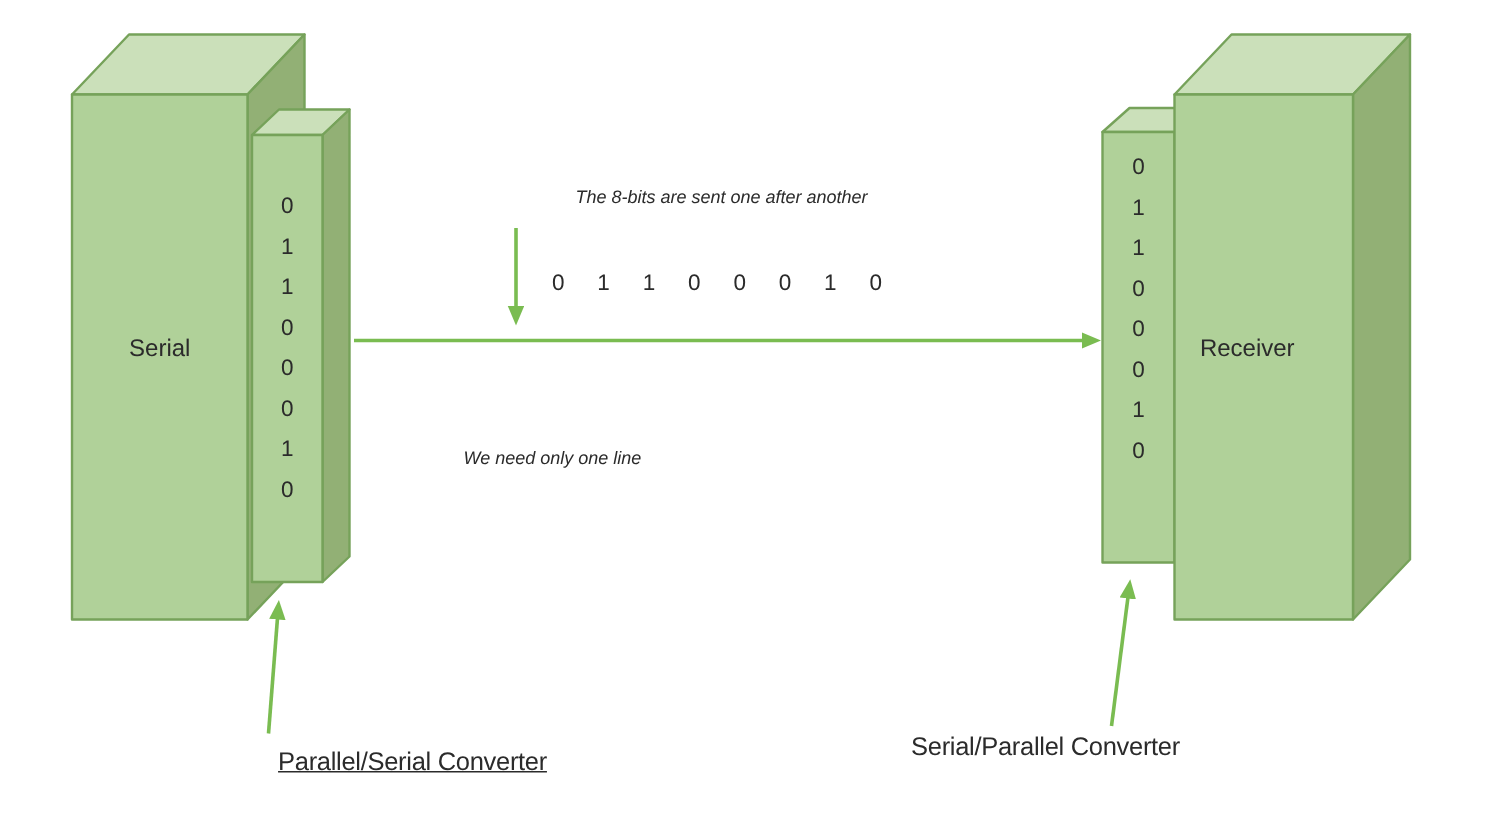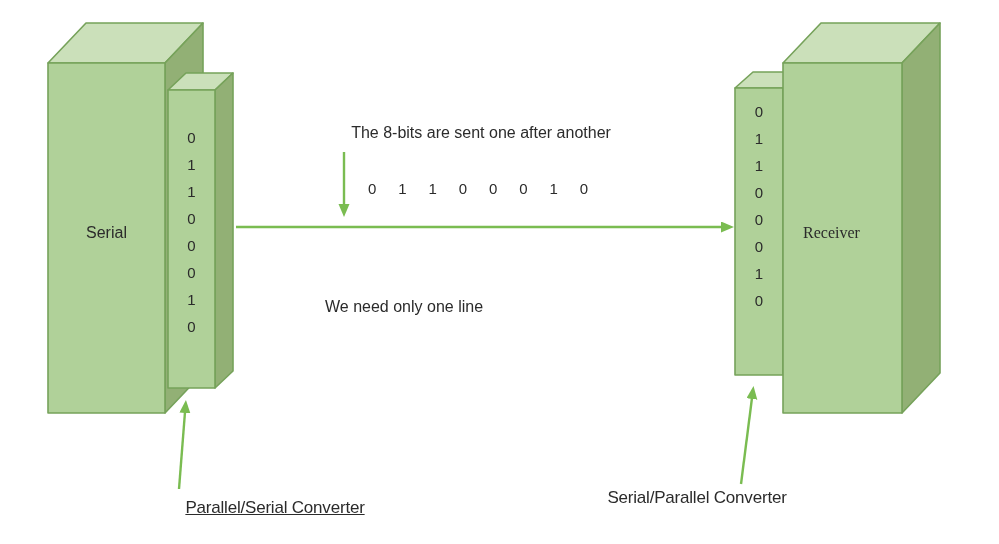--- a/index.html
+++ b/index.html
@@ -26,21 +26,21 @@
     font-size: 16px;
   }
   .bits-col {
     display: flex; flex-direction: column; align-items: center;
     font-size: 15px; line-height: 27px; text-align: center;
   }
   .bits-row {
     display: flex; justify-content: space-between;
     font-size: 15px;
   }
-  .caption { font-size: 16px; }
+  .caption { font-size: 12px; font-style: italic; }
   .caption-center { text-align: center; }
   .conv-label { font-size: 17px; text-align: center; letter-spacing: -0.2px; }
 </style>
 </head>
 <body>
 
 <svg id="scene-svg" width="999" height="544" viewBox="0 0 999 544">
   <defs>
     <marker id="arrowhead" markerUnits="userSpaceOnUse" markerWidth="14" markerHeight="12" refX="1" refY="5.5" orient="auto">
       <path d="M0,0 L13,5.5 L0,11 Z" style="fill:var(--c-arrow)"></path>
@@ -73,21 +73,21 @@
   <g style="stroke:var(--c-arrow);stroke-width:2.4">
     <line x1="236" y1="227" x2="722" y2="227" marker-end="url(#arrowhead)"></line>
     <line x1="344" y1="152" x2="344" y2="205" marker-end="url(#arrowhead)"></line>
     <line x1="179" y1="489" x2="185" y2="412" marker-end="url(#arrowhead)"></line>
     <line x1="741" y1="484" x2="752" y2="398" marker-end="url(#arrowhead)"></line>
   </g>
 </svg>
 
 <div class="overlay face-label" style="left:48px; top:63px; width:117px; height:340px;">Serial</div>
 
-<div class="overlay face-label" style="left:783px; top:63px; width:97px; height:340px;font-family:Liberation Serif, serif;">Receiver</div>
+<div class="overlay face-label" style="left:783px; top:63px; width:97px; height:340px;">Receiver</div>
 
 <div class="overlay bits-col" style="left:168px; top:124px; width:47px;">
     <span>0</span>
     <span>1</span>
     <span>1</span>
     <span>0</span>
     <span>0</span>
     <span>0</span>
     <span>1</span>
     <span>0</span>
@@ -110,17 +110,17 @@
     <span>0</span>
     <span>1</span>
     <span>1</span>
     <span>0</span>
     <span>0</span>
     <span>0</span>
     <span>1</span>
     <span>0</span>
   </div>
 
-<div class="overlay caption" style="left:325px; top:298px;">We need only one line</div>
+<div class="overlay caption" style="left:309px; top:298px;">We need only one line</div>
 
 <div class="overlay conv-label" style="left:160px; top:498px; width:230px;text-decoration:underline;">Parallel/Serial Converter</div>
 
 <div class="overlay conv-label" style="left:582px; top:488px; width:230px;">Serial/Parallel Converter</div>
 
 </body></html>

